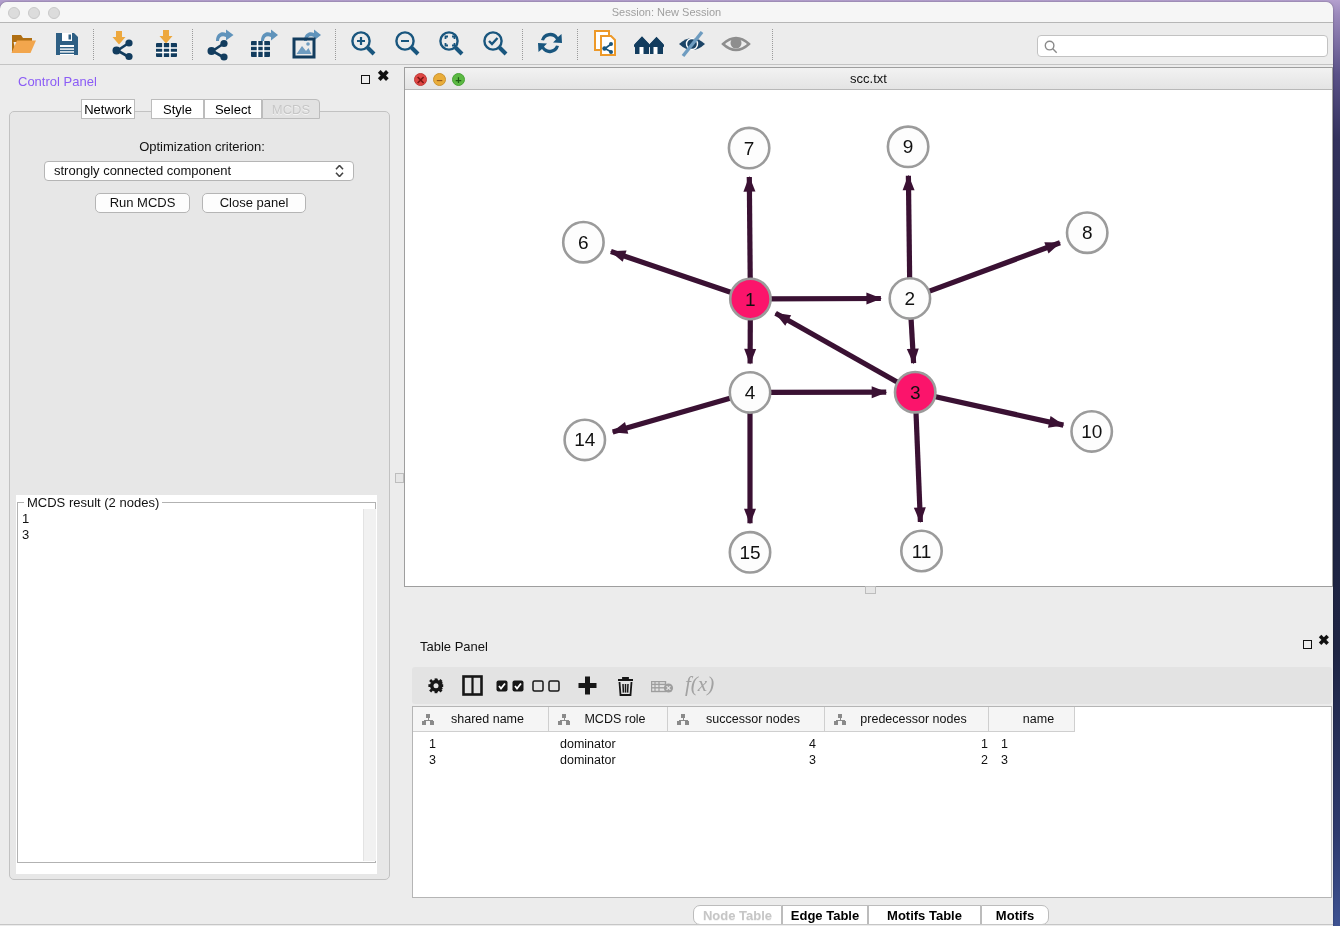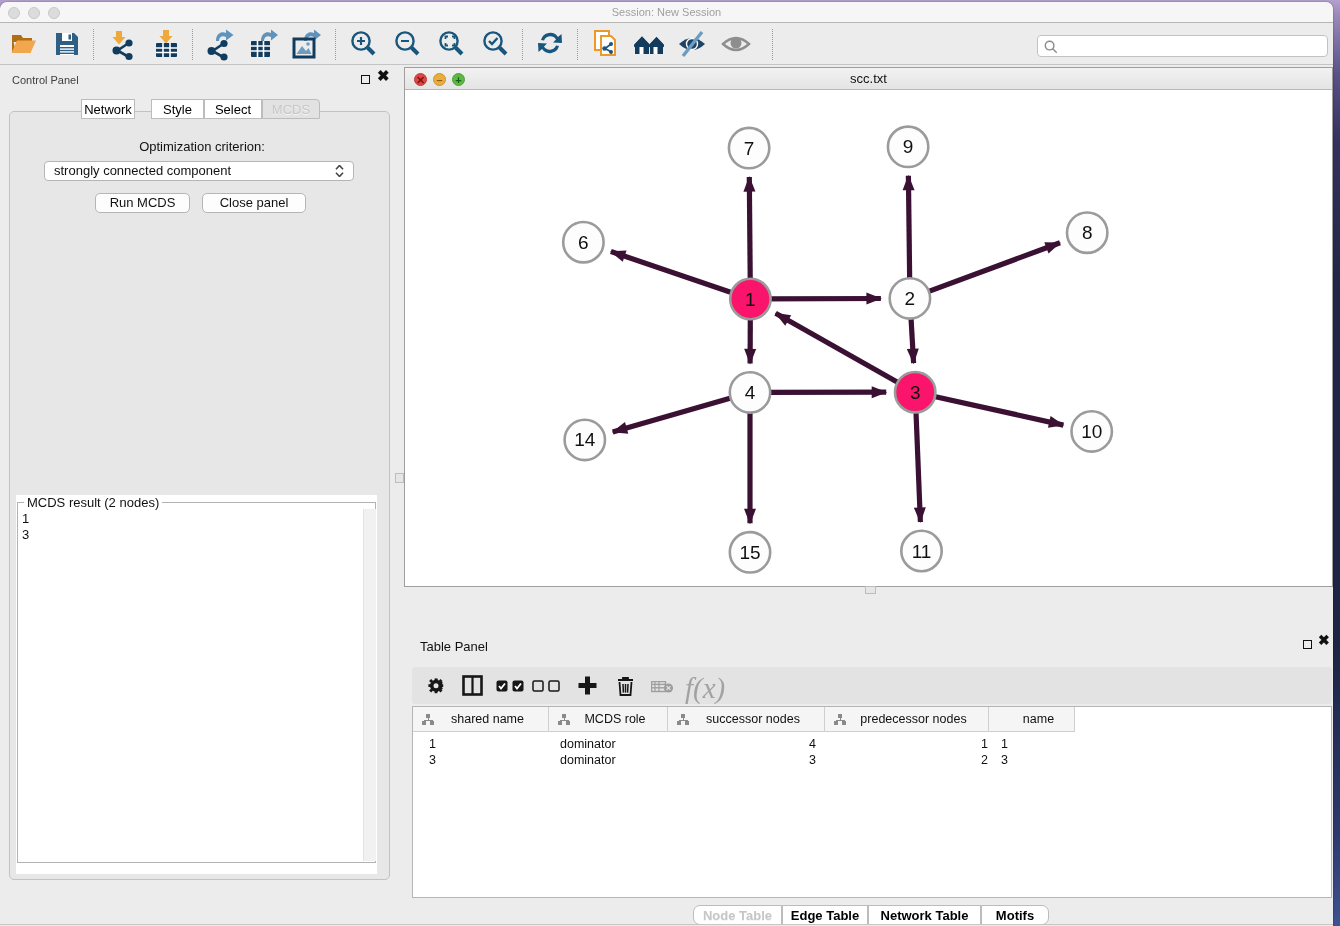--- a/index.html
+++ b/index.html
@@ -10,21 +10,21 @@
 .titlebar { position:absolute; left:0; top:0; width:100%; height:21px; background:#f6f6f6; border-bottom:1px solid #b6b6b6; border-radius:7px 7px 0 0; }
 .tl { position:absolute; top:4.5px; width:12px; height:12px; border-radius:50%; background:#dcdcdc; border:1px solid #c8c8c8; }
 .title { position:absolute; top:0; left:0; width:100%; text-align:center; font-size:11px; line-height:21px; color:#9f9f9f; }
 
 .toolbar { position:absolute; left:0; top:22px; width:100%; height:41px; background:#ececec; border-bottom:1px solid #c4c4c4; }
 .sep { position:absolute; top:5px; height:31px; width:1px; border-left:1px dotted #9a9a9a; }
 .ticon { position:absolute; top:3px; }
 .search { position:absolute; left:1037px; top:11px; width:291px; height:22px; background:#fff; border:1px solid #c2c2c2; border-radius:4px; }
 
 .cpanel { position:absolute; left:0; top:63px; width:404px; height:825px; background:#ececec; }
-.cphead { position:absolute; left:12px; top:9px; font-size:11px; color:#404040; }
+.cphead { position:absolute; left:18px; top:9px; font-size:13px; color:#8b5cf6; }
 .tab { position:absolute; top:0; height:20px; background:#fff; border:1px solid #bcbcbc; font-size:13px; text-align:center; line-height:19px; color:#000; }
 .tabsel { background:#e2e2e2; color:#c6c6c6; text-shadow:0 1px 0 #f4f4f4; }
 .cpane { position:absolute; left:9px; top:46px; width:381px; height:769px; background:#e7e7e7; border:1px solid #c2c2c2; border-radius:5px; }
 .optlab { position:absolute; left:0; top:74px; width:100%; text-align:center; font-size:13px; color:#111; }
 .combo { position:absolute; left:44px; top:96px; width:310px; height:20px; background:#fff; border:1px solid #b5b5b5; border-radius:4px; font-size:13px; line-height:18px; padding-left:9px; color:#111; }
 .btn { position:absolute; top:128px; height:20px; background:#fdfdfd; border:1px solid #b5b5b5; border-radius:5px; font-size:13px; text-align:center; line-height:18px; color:#111; }
 .respanel { position:absolute; left:16px; top:430px; width:361px; height:379px; background:#fff; }
 .resgroup { position:absolute; left:1px; top:7px; width:359px; height:361px; border:1px solid #b2b2b2; }
 .reslab { position:absolute; left:6px; top:-8px; background:#fff; padding:0 3px; font-size:13px; color:#111; }
 .restext { position:absolute; left:6px; top:16px; font-size:13px; color:#111; line-height:15.5px; }
@@ -332,21 +332,21 @@
       </svg>
       <svg style="position:absolute;left:239px;top:14px" width="23" height="12" viewBox="0 0 23 12">
         <rect x="0.5" y="0.5" width="14" height="10" fill="none" stroke="#9e9e9e" stroke-width="1.4"></rect>
         <line x1="0.5" y1="3.4" x2="14.5" y2="3.4" stroke="#9e9e9e" stroke-width="1.4"></line>
           <line x1="0.5" y1="6.8" x2="14.5" y2="6.8" stroke="#9e9e9e" stroke-width="1.4"></line>
         <line x1="4" y1="0.5" x2="4" y2="10.5" stroke="#9e9e9e" stroke-width="1.2"></line>
           <line x1="8" y1="0.5" x2="8" y2="10.5" stroke="#9e9e9e" stroke-width="1.2"></line>
         <circle cx="17.5" cy="7" r="4.6" fill="#9e9e9e"></circle>
           <path d="M15.6,5.1 L19.4,8.9 M19.4,5.1 L15.6,8.9" stroke="#e3e3e3" stroke-width="1.3"></path>
       </svg>
-      <div style="position:absolute;left:273px;top:5px;font-family:'Liberation Serif',serif;font-style:italic;font-size:29px;color:#a2a2a2">f(x)</div>
+      <div style="position:absolute;left:273px;top:5px;font-family:'Liberation Serif',serif;font-style:italic;font-size:21px;color:#a2a2a2">f(x)</div>
     </div>
     <div class="tblwrap" id="tblwrap">
       <div style="position:absolute;left:0;top:0;width:662px;height:25px;background:#f5f5f5;border-bottom:1px solid #cfcfcf"></div>
       <div class="hcell" style="left:0;width:136px">shared name</div>
       <div class="hcell" style="left:136px;width:119px">MCDS role</div>
       <div class="hcell" style="left:255px;width:157px">successor nodes</div>
       <div class="hcell" style="left:412px;width:164px">predecessor nodes</div>
       <div class="hcell noicon" style="left:576px;width:86px">name</div>
       <div class="rc" style="left:16px;top:29px">1</div>
       <div class="rc" style="left:16px;top:45px">3</div>
@@ -354,21 +354,21 @@
       <div class="rc" style="left:147px;top:45px">dominator</div>
       <div class="rc" style="left:340px;top:29px;width:63px;text-align:right">4</div>
       <div class="rc" style="left:340px;top:45px;width:63px;text-align:right">3</div>
       <div class="rc" style="left:505px;top:29px;width:70px;text-align:right">1</div>
       <div class="rc" style="left:505px;top:45px;width:70px;text-align:right">2</div>
       <div class="rc" style="left:588px;top:29px">1</div>
       <div class="rc" style="left:588px;top:45px">3</div>
     </div>
     <div class="btab tabsel" style="left:289px;top:276px;width:89px;border-radius:7px 0 0 7px">Node Table</div>
     <div class="btab" style="left:378px;top:276px;width:86px">Edge Table</div>
-    <div class="btab" style="left:464px;top:276px;width:113px">Network Table</div>
+    <div class="btab" style="left:464px;top:276px;width:113px">Motifs Table</div>
     <div class="btab" style="left:577px;top:276px;width:68px;border-radius:0 7px 7px 0">Motifs</div>
   </div>
 
   <div class="status">
     <div style="position:absolute;left:12px;top:10px;width:27px;height:23px;background:#fafafa;border:1px solid #ababab;border-radius:2px">
       <svg width="16" height="13" viewBox="0 0 16 13" style="position:absolute;left:5px;top:4px">
           <g fill="#171717">
             <circle cx="1.6" cy="1.8" r="1.6"></circle>
             <circle cx="1.6" cy="6.5" r="1.6"></circle>
             <circle cx="1.6" cy="11.2" r="1.6"></circle>

